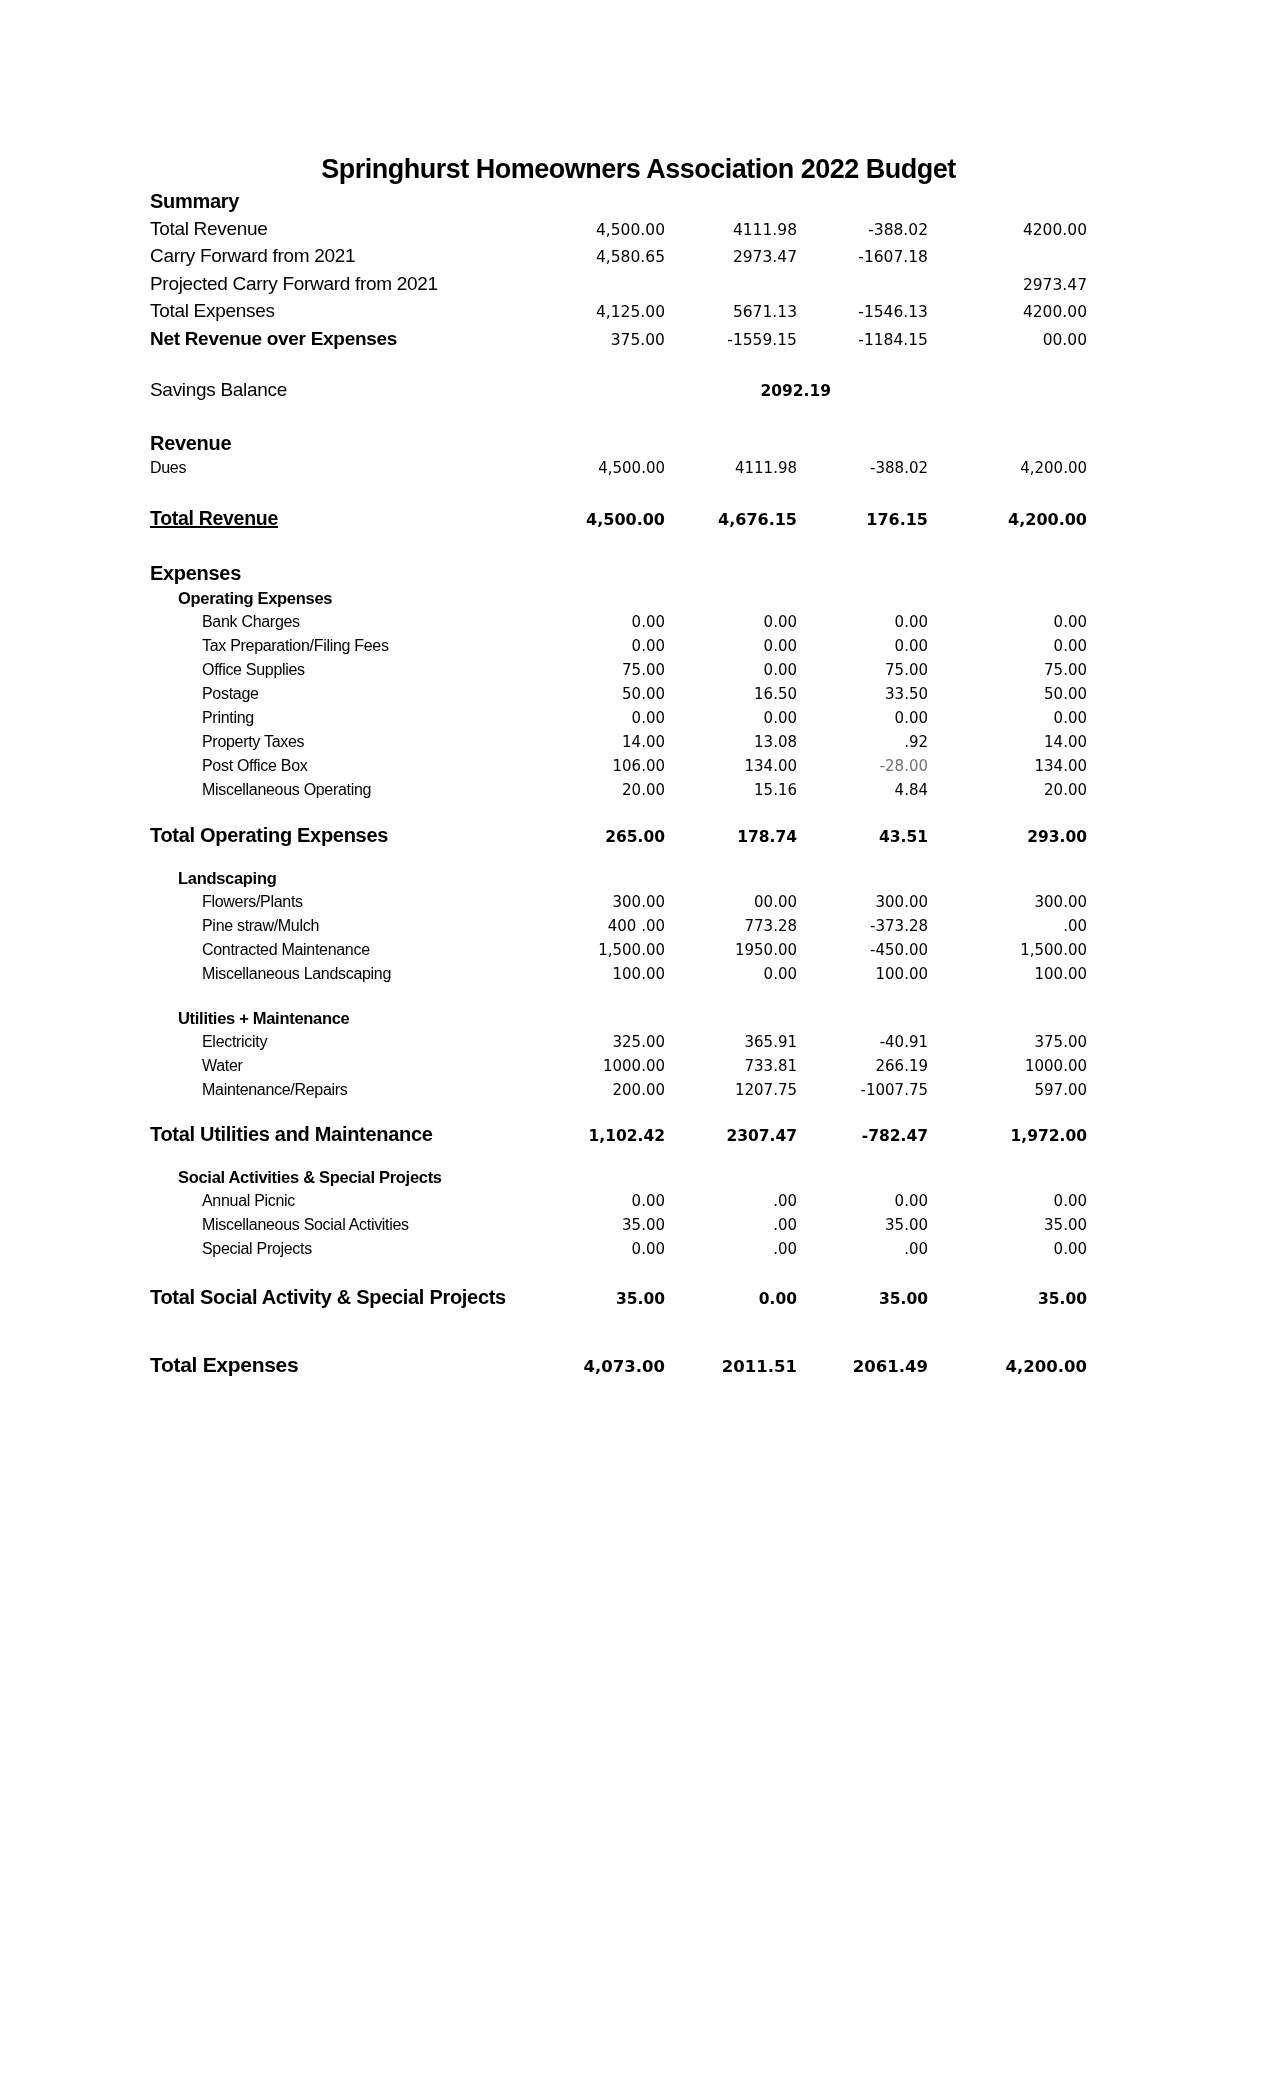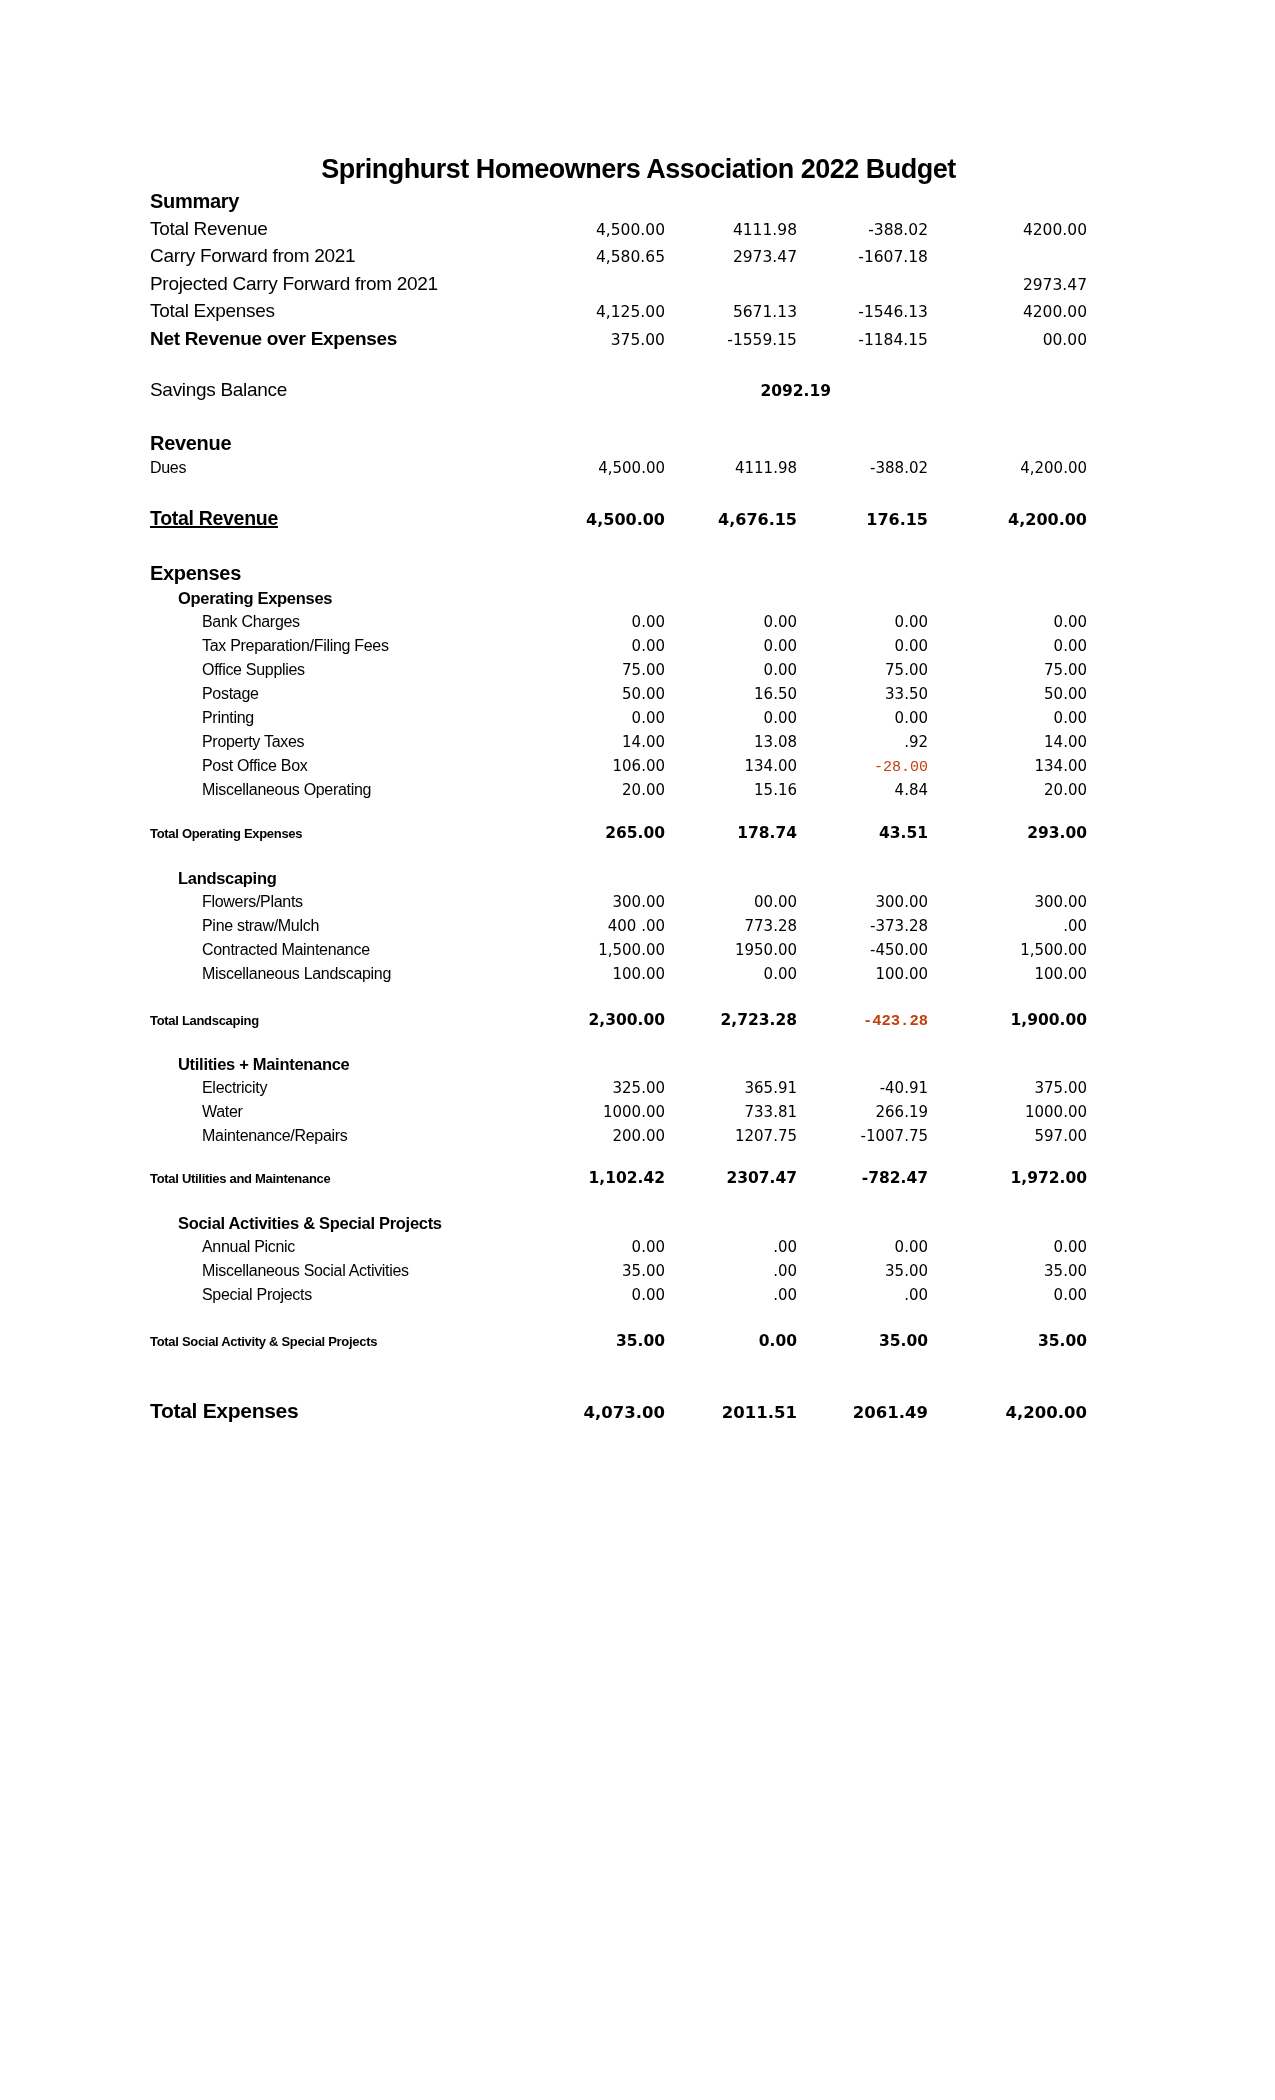--- a/index.html
+++ b/index.html
@@ -14,28 +14,28 @@
          font-weight:700;font-size:13.5px;white-space:nowrap;}
   .hcell span{position:relative;}
   .hdr .o1 span{left:17px}.hdr .o2 span{left:23px}.hdr .o3 span{left:25px}.hdr .o4 span{left:-5px}
   .lbl{letter-spacing:-0.3px;white-space:nowrap;}
   .ind0{padding-left:0}.ind1{padding-left:28px}.ind2{padding-left:52px}
   .num{text-align:right;font-family:"DejaVu Sans","Liberation Sans",sans-serif;font-size:15px;white-space:nowrap;}
   .h1{height:27.5px}      .h1 .lbl{font-weight:700;font-size:20px}
   .plain{height:27.5px}   .plain .lbl{font-size:19px} .plain .num{font-size:15.5px}
   .item{height:23.9px}    .item .lbl{font-size:16px}
   .h2{height:23.9px}      .h2 .lbl{font-weight:700;font-size:16.5px}
-  .total{height:24px}     .total .lbl{font-weight:700;font-size:13px}
+  .total{height:24px}     .total .lbl{font-weight:700;font-size:20px}
                           .total .num{font-weight:700;font-size:15.5px}
   .total-u{height:30px}   .total-u .lbl{font-weight:700;font-size:19.5px;text-decoration:underline;text-decoration-thickness:2px;}
                           .total-u .num{font-weight:700;font-size:16px}
   .grand{height:30px}     .grand .lbl{font-weight:700;font-size:21px}
                           .grand .num{font-weight:700;font-size:16.5px}
   .bvals .num{font-weight:700;}
-  .red{color:#c2410c;font-family:Liberation Mono, monospace;}
+  .red{color:#737373;}
 </style>
 </head>
 <body>
 
 <div class="page">
   <div class="content">
 
     <div class="title">Springhurst Homeowners Association 2022 Budget</div>
 
 
@@ -215,27 +215,20 @@
           <div class="num">-450.00</div>
           <div class="num">1,500.00</div>
         </div>
         <div class="row item">
           <div class="lbl ind2">Miscellaneous Landscaping</div>
           <div class="num">100.00</div>
           <div class="num">0.00</div>
           <div class="num">100.00</div>
           <div class="num">100.00</div>
         </div>
-        <div class="row total" style="margin-top: 22px;">
-          <div class="lbl ind0">Total Landscaping</div>
-          <div class="num">2,300.00</div>
-          <div class="num">2,723.28</div>
-          <div class="num red">-423.28</div>
-          <div class="num">1,900.00</div>
-        </div>
         <div class="row h2" style="margin-top: 20px;">
           <div class="lbl ind1">Utilities + Maintenance</div>
           <div class="num"></div>
           <div class="num"></div>
           <div class="num"></div>
           <div class="num"></div>
         </div>
         <div class="row item">
           <div class="lbl ind2">Electricity</div>
           <div class="num">325.00</div>

